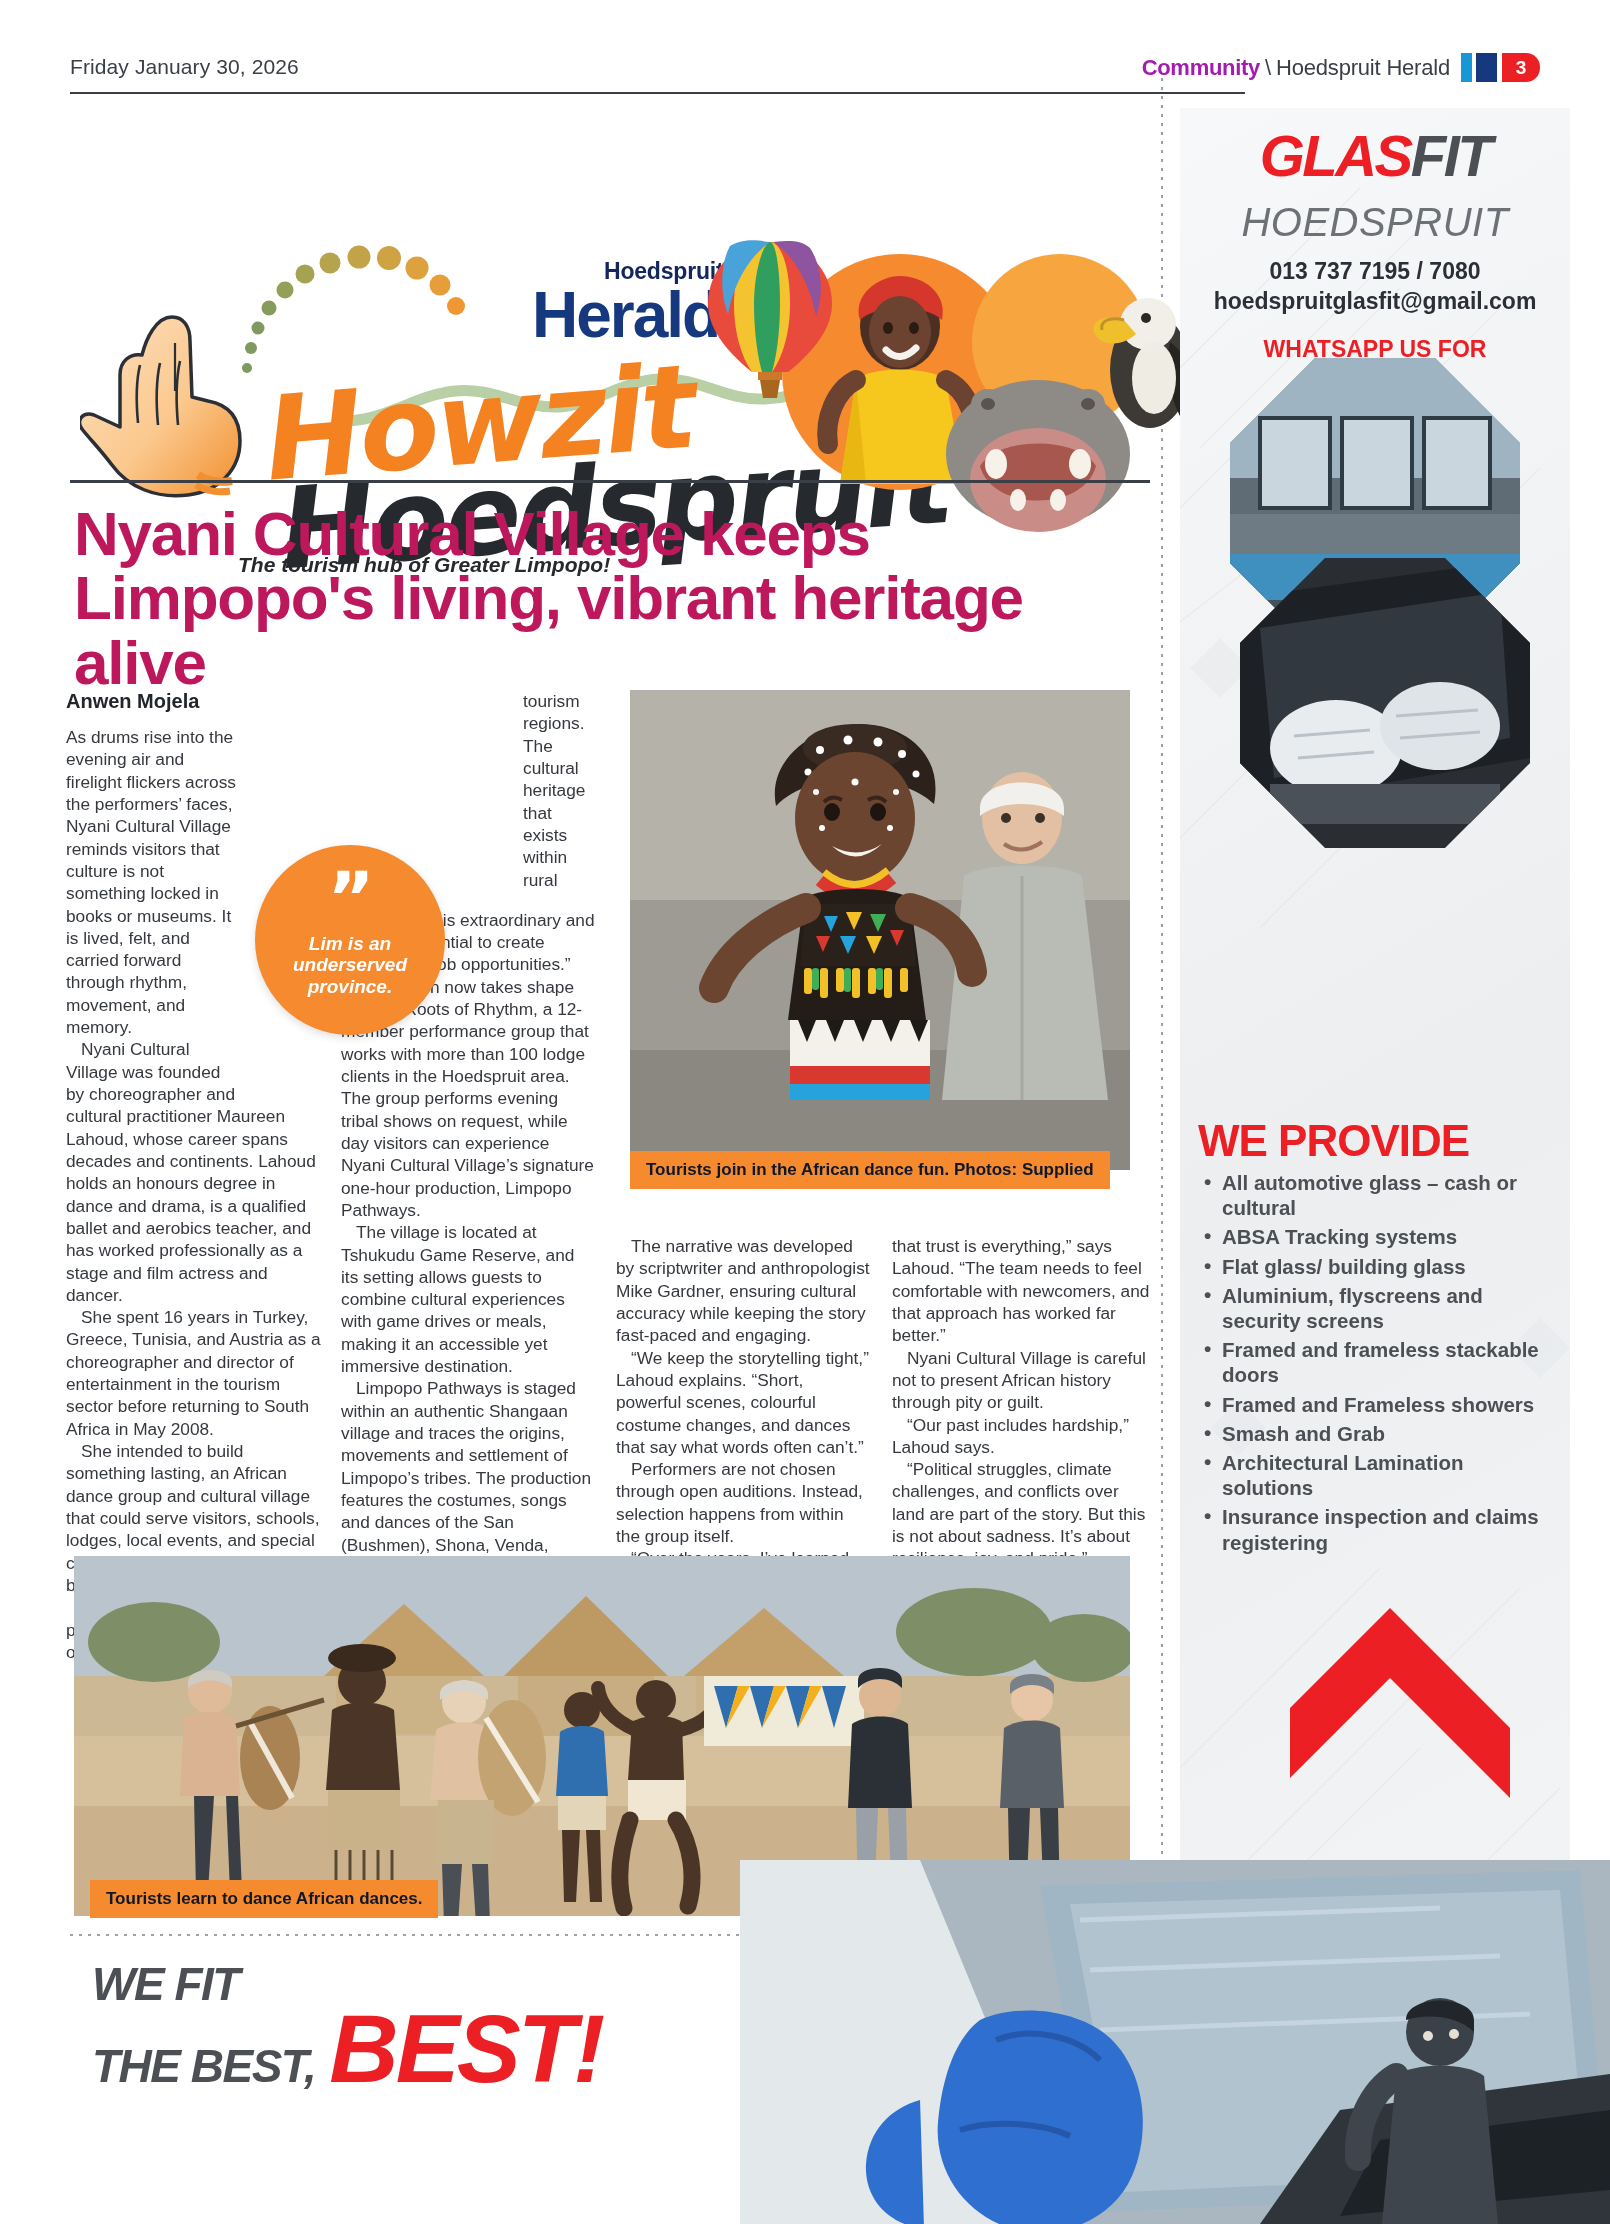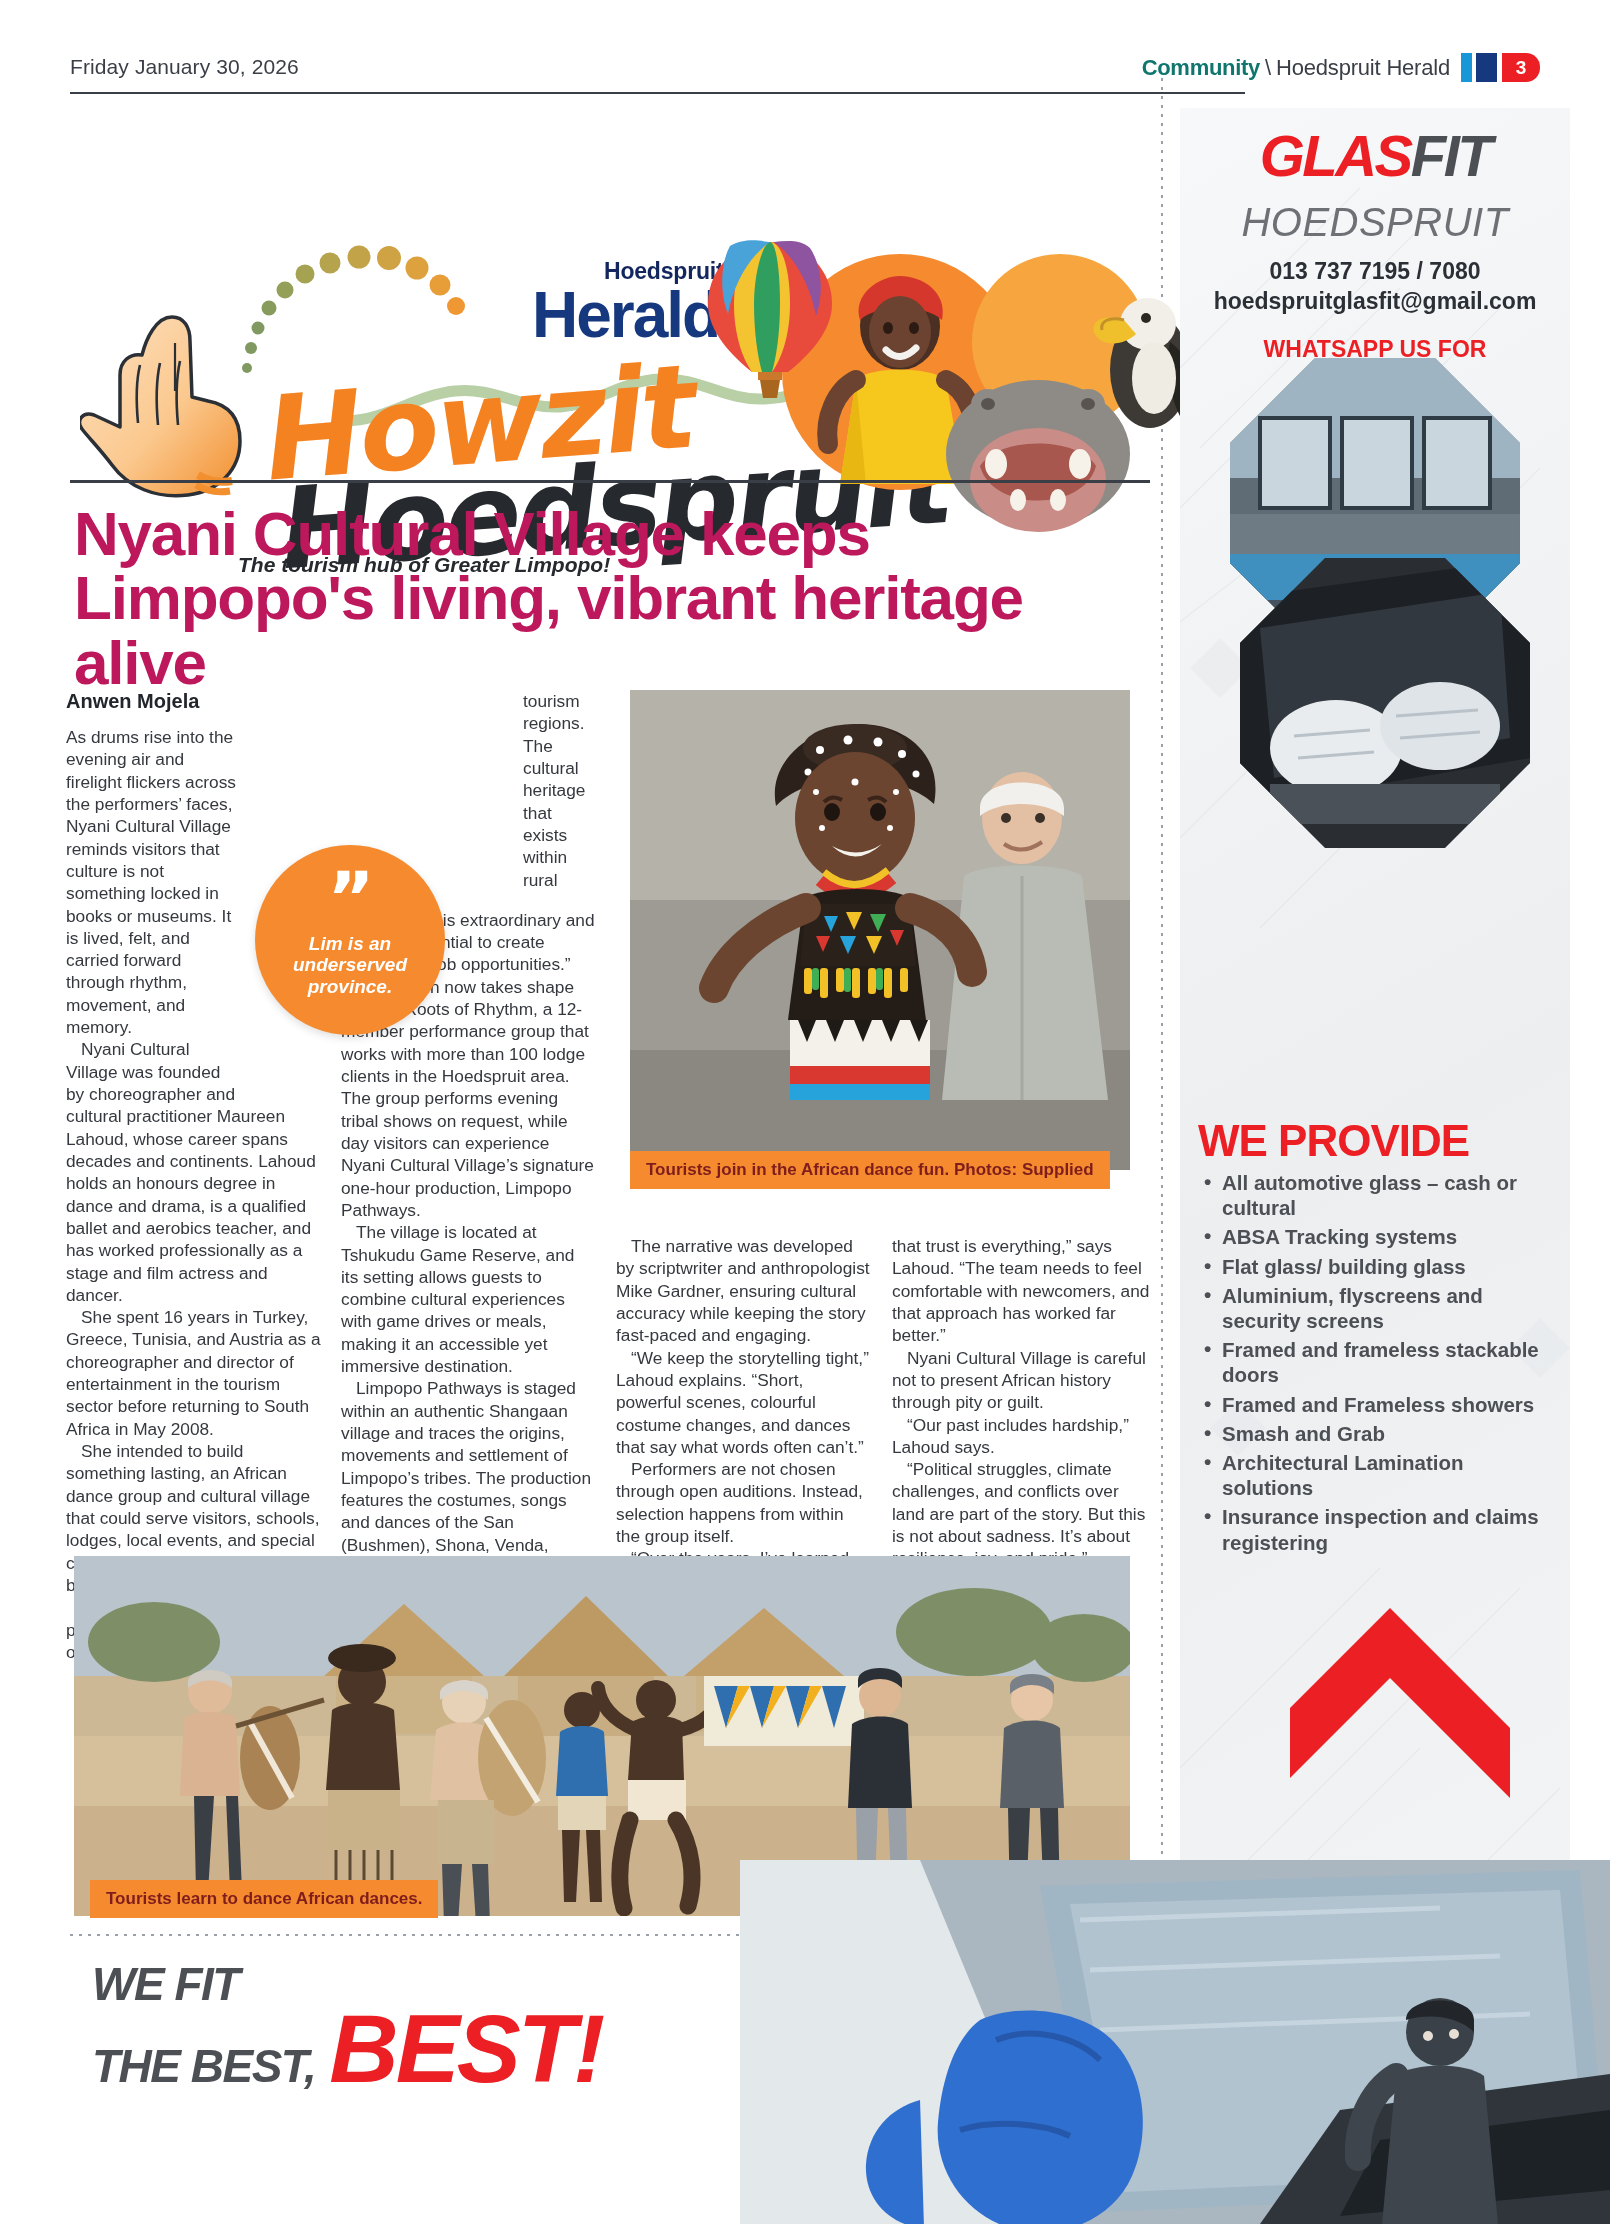--- a/index.html
+++ b/index.html
@@ -10,21 +10,21 @@
     color:#2b2f36; overflow:hidden;
   }
 
   
   .topbar { position:absolute; left:70px; top:55px; width:1470px; height:40px; }
   .topbar .date {
     position:absolute; left:0; top:0; font-size:21px; letter-spacing:.1px;
     font-family:"Liberation Sans Narrow","Liberation Sans",sans-serif; color:#3a3f47;
   }
   .topbar .sect { position:absolute; right:0; top:-2px; display:flex; align-items:center; gap:0; }
-  .sect .s1 { font-size:22px; font-weight:bold; color:#0f766e; letter-spacing:-.3px; }
+  .sect .s1 { font-size:22px; font-weight:bold; color:#a21caf; letter-spacing:-.3px; }
   .sect .sl { font-size:22px; color:#3a3f47; margin:0 5px; }
   .sect .s2 { font-size:22px; color:#3a3f47; letter-spacing:-.2px; }
   .sect .bar-lt { width:11px; height:29px; background:#1796d8; margin-left:11px; }
   .sect .bar-dk { width:21px; height:29px; background:#16387e; margin-left:4px; }
   .sect .pg {
     width:38px; height:29px; background:#ec2024; color:#fff; font-weight:bold;
     font-size:19px; display:flex; align-items:center; justify-content:center;
     margin-left:5px; border-radius:0 14px 14px 0;
   }
   .topline { position:absolute; left:70px; top:92px; width:1175px; height:2px; background:#3a3f47; }
@@ -84,21 +84,21 @@
     border-radius:50%; background:#f58a2e; color:#fff; text-align:center;
     box-shadow:0 3px 9px rgba(0,0,0,.13); z-index:6;
   }
   .bubble .qm { font-size:72px; font-weight:bold; line-height:.72; padding-top:28px;
                 font-family:"DejaVu Sans",sans-serif; letter-spacing:-2px; }
   .bubble .qt { font-size:19px; font-weight:bold; line-height:1.14; padding:8px 22px 0;font-style:italic; }
 
   
   .photo { position:absolute; overflow:hidden; background:#b9c0c6; }
   .cap {
-    position:absolute; background:#f58a2e; color:#7f1d1d; font-weight:bold;
+    position:absolute; background:#f58a2e; color:#0f172a; font-weight:bold;
     font-size:17px; padding:9px 16px; white-space:nowrap;
   }
 
   #ph1 { left:630px; top:690px; width:500px; height:480px; }
   #ph2 { left:74px; top:1556px; width:1056px; height:360px; }
 
   
   .ad { position:absolute; left:1180px; top:108px; width:390px; height:2060px;
         background:linear-gradient(150deg,#f7f8f9 0%,#eceef0 50%,#f4f5f6 100%); overflow:hidden; }
   .ad-logo { position:absolute; left:0; top:14px; width:390px; text-align:center; }

